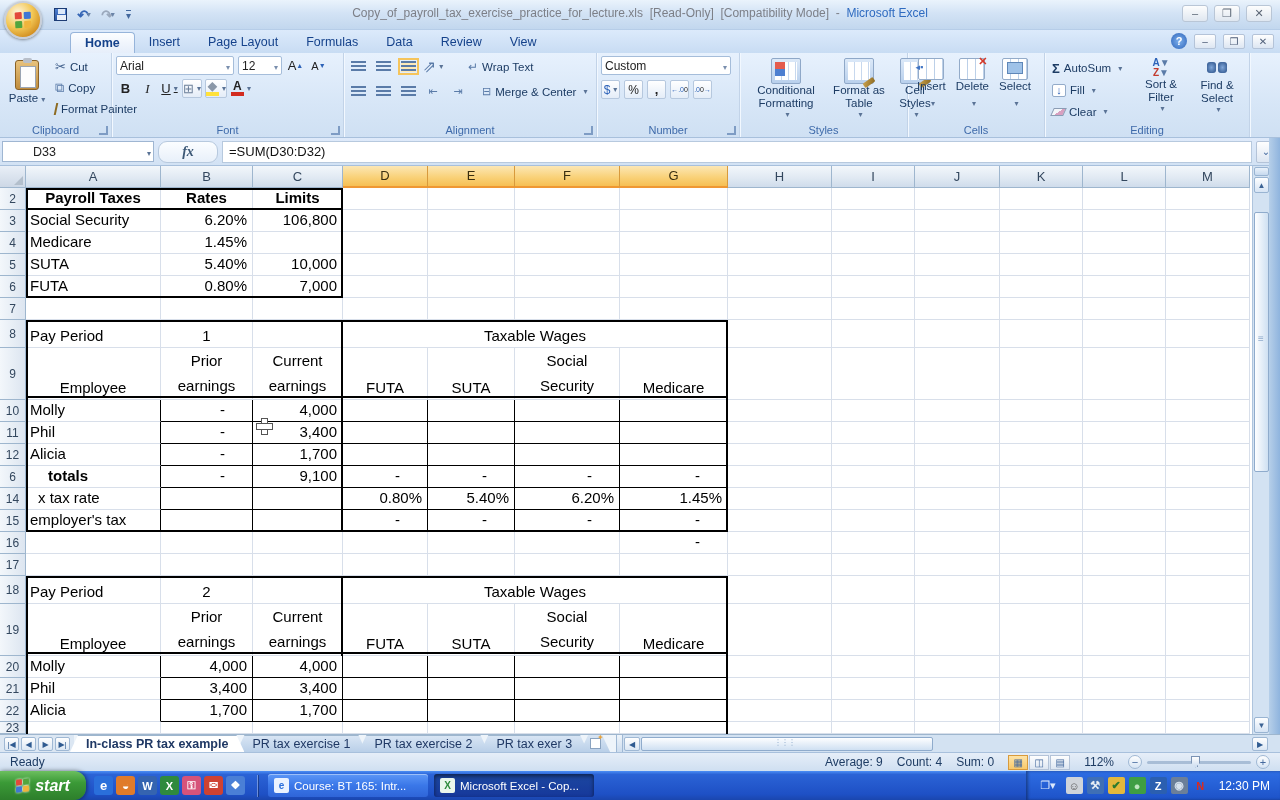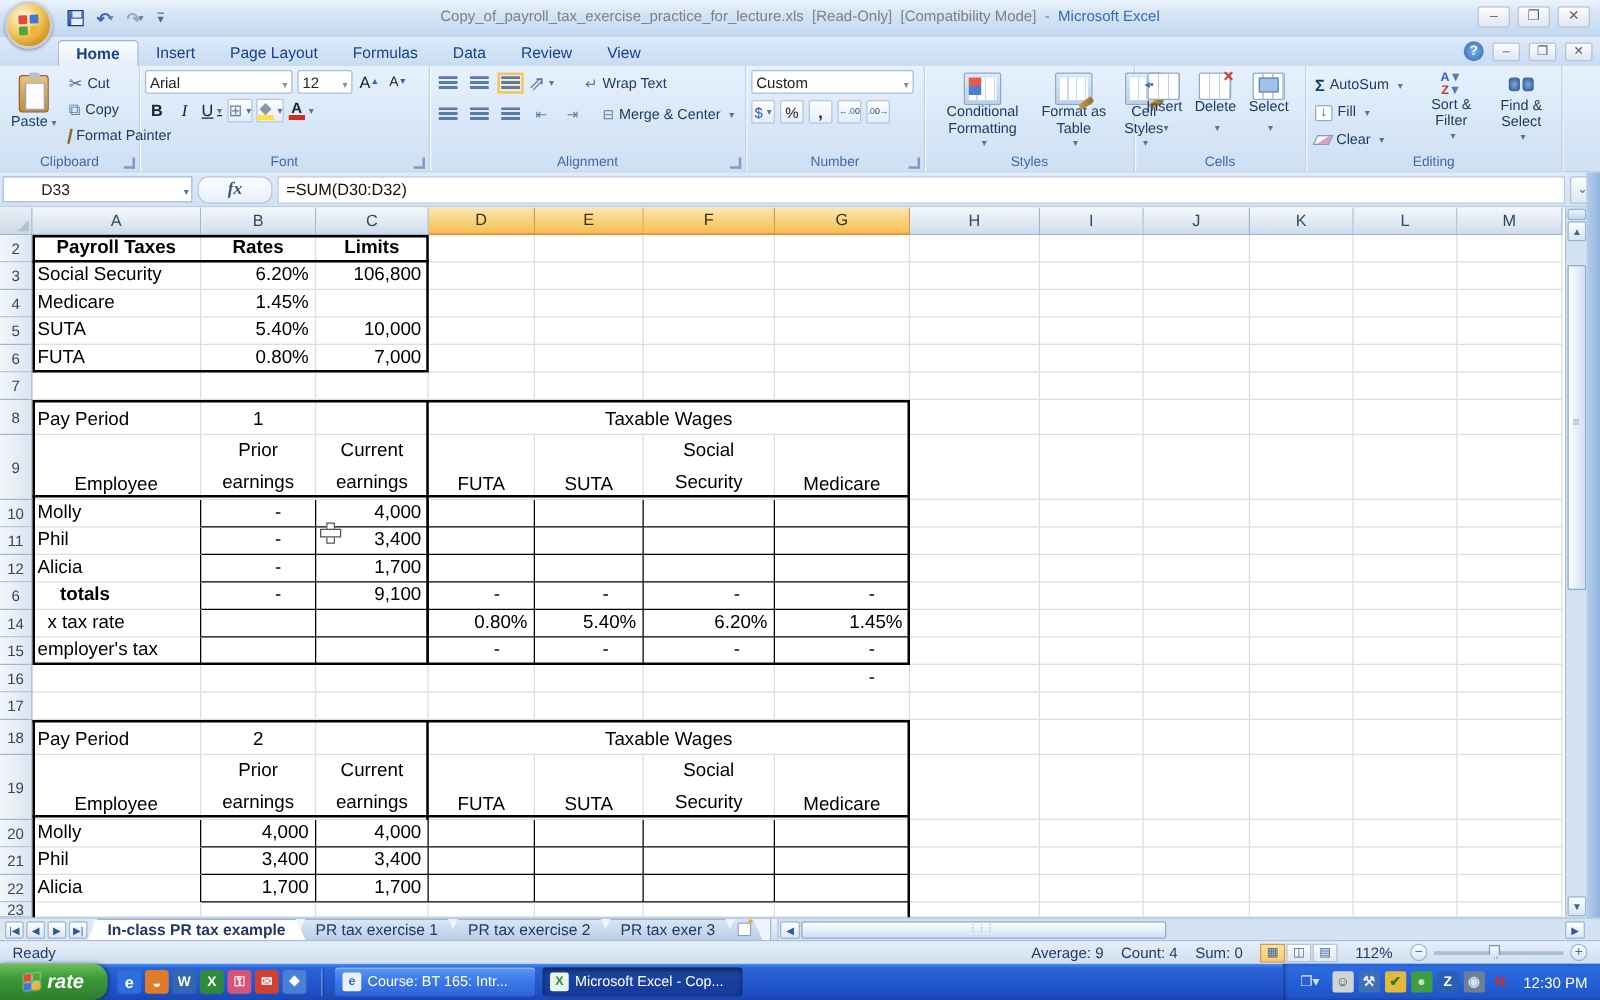--- a/index.html
+++ b/index.html
@@ -29,21 +29,21 @@
   .title-text { position:absolute; left:0; right:0; top:6px; text-align:center; font-size:12px; color:#7c7f87; letter-spacing:0; }
   .title-text .app { color:#2f6bc0; }
   .win-controls { position:absolute; right:8px; top:5px; display:flex; gap:6px; }
   .wc { width:26px; height:17px; border-radius:3px; font-size:11px; line-height:15px; text-align:center;
     color:#5b6675; background:linear-gradient(#fdfdfd,#dfe7f0); border:1px solid #b9c6d6; }
 
   
   .tabstrip { position:absolute; top:30px; left:0; width:1280px; height:23px;
     background:linear-gradient(#dceafb,#c8dcf3); display:flex; align-items:flex-end; padding-left:46px; }
   .rtab { padding:3px 14px 3px; font-size:12.5px; color:#15428b; border-radius:4px 4px 0 0; }
-  .rtab.active { background:linear-gradient(#fbfdff,#e6eefa); border:1px solid #96b4da; border-bottom:none; color:#15428b; font-weight:bold; }
+  .rtab.active { background:linear-gradient(#fbfdff,#e6eefa); border:1px solid #96b4da; border-bottom:none; color:#15428b; font-weight:bold;margin-left:24px; }
   .strip-right { position:absolute; right:6px; top:3px; display:flex; align-items:center; gap:7px; }
   .help-btn { width:16px; height:16px; border-radius:50%; background:radial-gradient(#7fb2ee,#2c62b8); color:#fff;
     font-size:11px; font-weight:bold; text-align:center; line-height:16px; }
   .wc2 { width:22px; height:15px; font-size:10px; line-height:13px; text-align:center; color:#51607a;
     background:linear-gradient(#fefefe,#dde6f2); border:1px solid #b4c3d8; border-radius:2px; }
 
   
   .ribbon { position:absolute; top:53px; left:0; width:1280px; height:85px;
     background:linear-gradient(#e7f1fd,#d7e6f7 60%,#cfe0f3); border-bottom:1px solid #a8c0dc; display:flex; }
   .rgroup { position:relative; height:100%; border-right:1px solid #c2d3e8; box-shadow:1px 0 0 #f2f8ff; padding:3px 4px 15px; }
@@ -942,21 +942,21 @@
   </div>
 
   <div class="taskbar">
     <div class="startbtn">
       <span class="winflag">
         <i style="background:#e2493c"></i>
           <i style="background:#52a53e"></i>
           <i style="background:#3f77d4"></i>
           <i style="background:#f0b43c"></i>
       </span>
-      <span>rate</span>
+      <span>start</span>
     </div>
     <div class="ql">
         <span class="qlic" style="background: rgb(42, 111, 219); font-size: 13px;">e</span>
         <span class="qlic" style="background: rgb(224, 123, 42); font-size: 12px;">◒</span>
         <span class="qlic" style="background: rgb(53, 100, 176); font-size: 11px;">W</span>
         <span class="qlic" style="background: rgb(47, 138, 61); font-size: 11px;">X</span>
         <span class="qlic" style="background: rgb(214, 83, 122); font-size: 11px;">⚿</span>
         <span class="qlic" style="background: rgb(207, 66, 50); font-size: 11px;">✉</span>
         <span class="qlic" style="background: rgb(74, 127, 214); font-size: 11px;">❖</span>
       </div>

